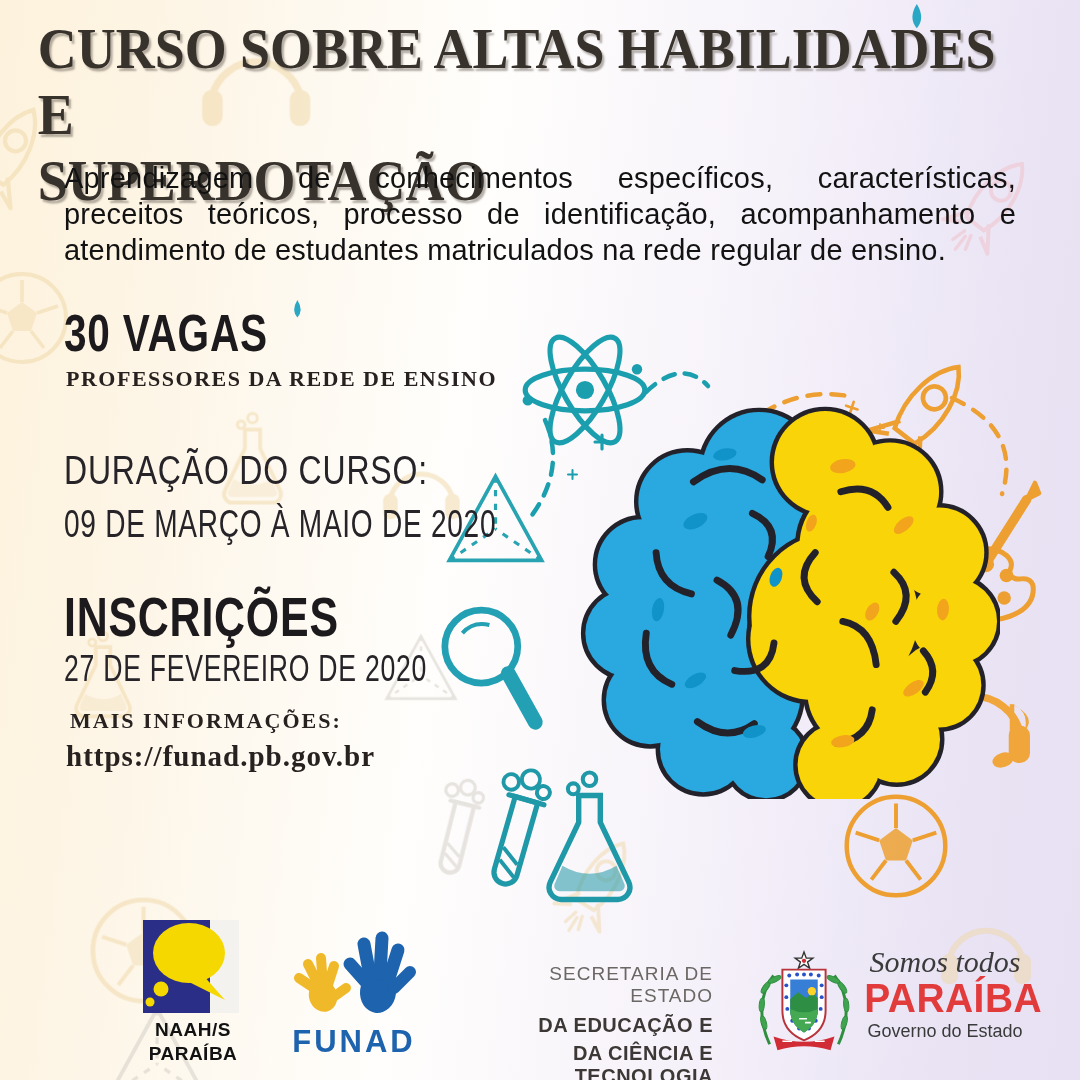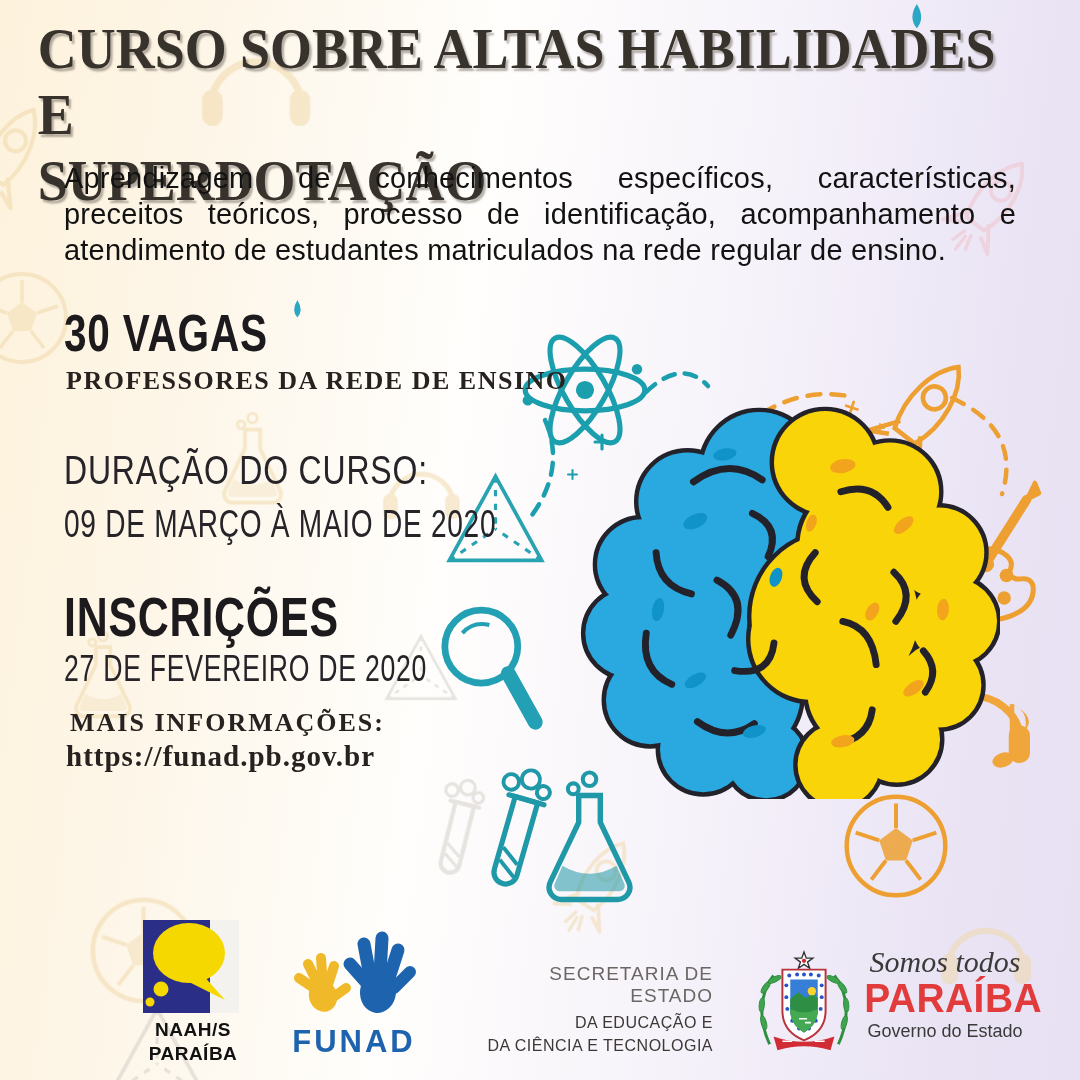--- a/index.html
+++ b/index.html
@@ -33,29 +33,29 @@
   .hd-light{
     font-weight:500; font-size:40px; color:#262428; letter-spacing:1px;
     transform:scaleX(.8);
   }
   .hd-date{
     font-weight:500; font-size:37px; color:#262428; letter-spacing:1px;
     transform:scaleX(.72);
   }
   .serif-sub{
     font-family:"Liberation Serif", serif; font-weight:bold;
-    font-size:26px; color:#272120; letter-spacing:1.5px; white-space:nowrap; z-index:5;
+    font-size:22px; color:#272120; letter-spacing:1.5px; white-space:nowrap; z-index:5;
   }
   .url{font-size:29px; letter-spacing:1px;}
   
   .naahs-text{width:100%; text-align:center; font-weight:bold; font-size:19px; line-height:24px; color:#121212; letter-spacing:.5px;}
   .funad-word{width:100%; text-align:center; font-weight:bold; font-size:31px; color:#1e63ad; letter-spacing:3px;}
   .secretaria{width:245px; text-align:right; z-index:5;}
   .secr-l1{font-size:19px; color:#6b6764; letter-spacing:1px; margin-bottom:7px;}
-  .secr-l2,.secr-l3{font-size:16px; font-weight:normal; color:#3c3836; letter-spacing:.5px; margin-bottom:5px;}
+  .secr-l2,.secr-l3{font-size:20px; font-weight:bold; color:#3c3836; letter-spacing:.5px; margin-bottom:5px;}
   .gov{width:170px; text-align:center; z-index:5;}
   .gov-script{font-family:"Liberation Serif", serif; font-style:italic; font-size:30px; color:#3a3a3a; line-height:32px;}
   .gov-state{font-weight:bold; font-size:41px; line-height:40px; color:#e23b3b; letter-spacing:.5px; transform:scaleX(.95); transform-origin:center;}
   .gov-sub{font-size:18px; font-weight:500; color:#3a3a3a; line-height:26px;}
   .z5{z-index:5;}
 </style>
 </head>
 <body>
 
 <div class="poster">

